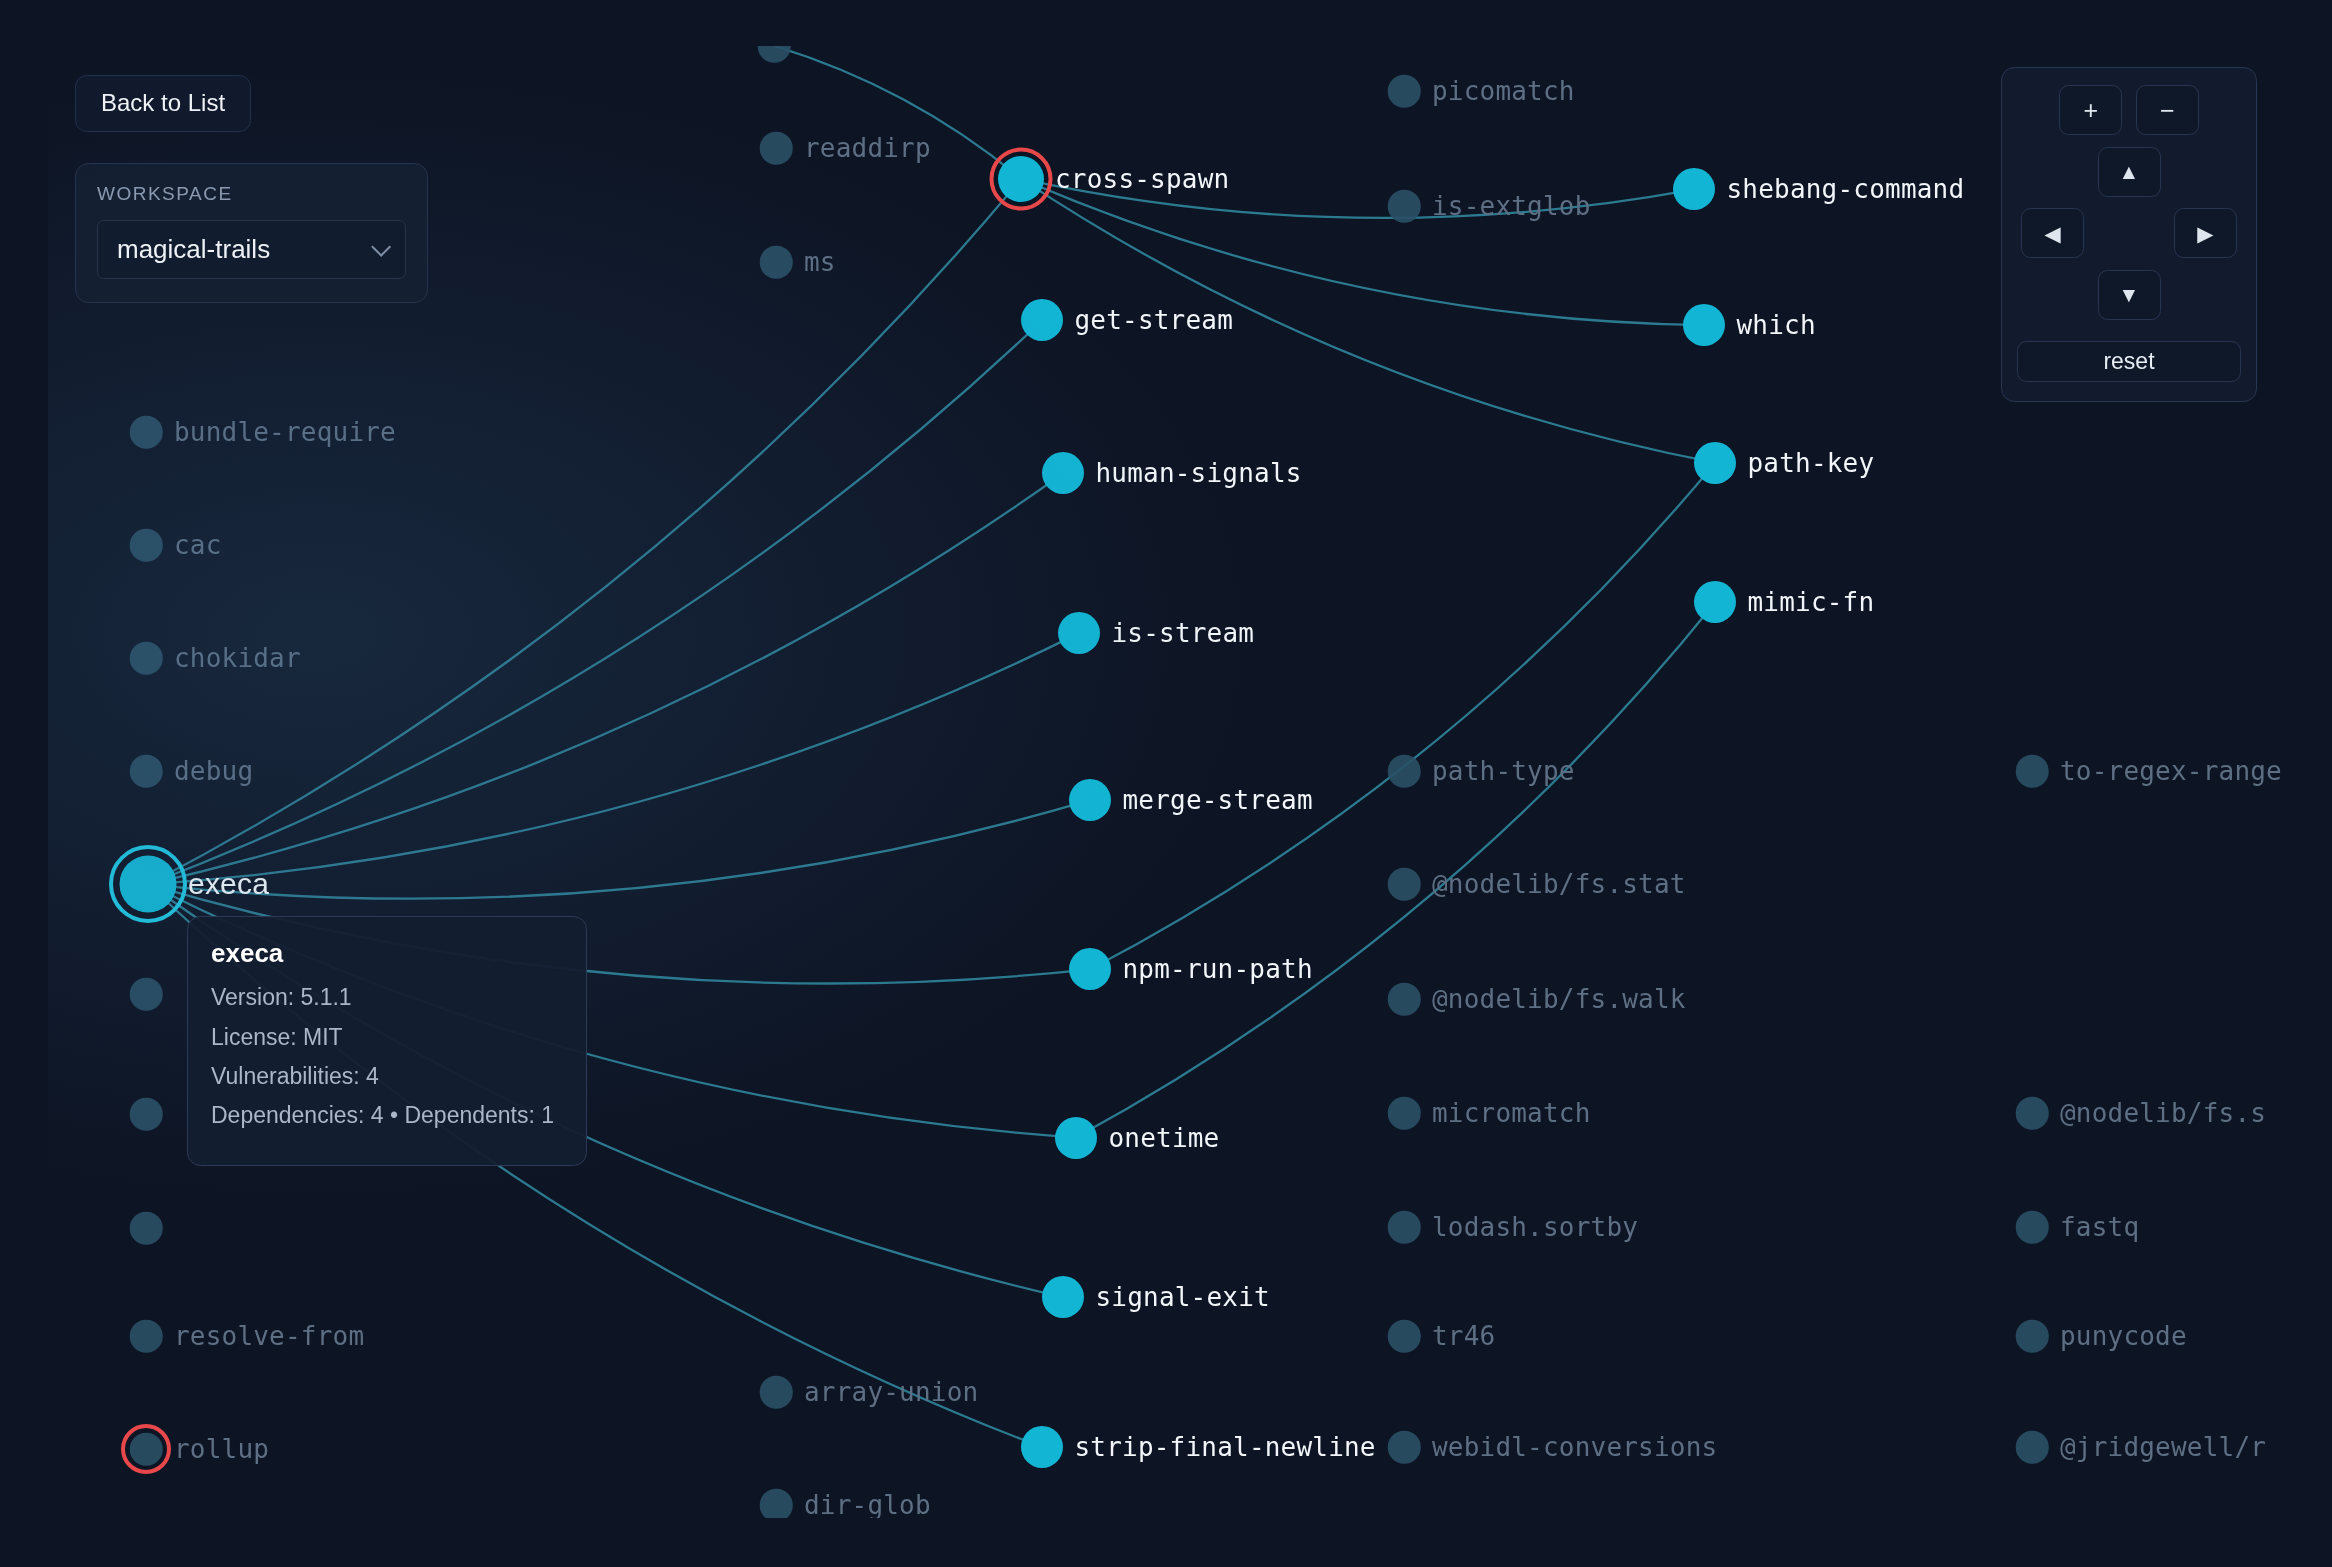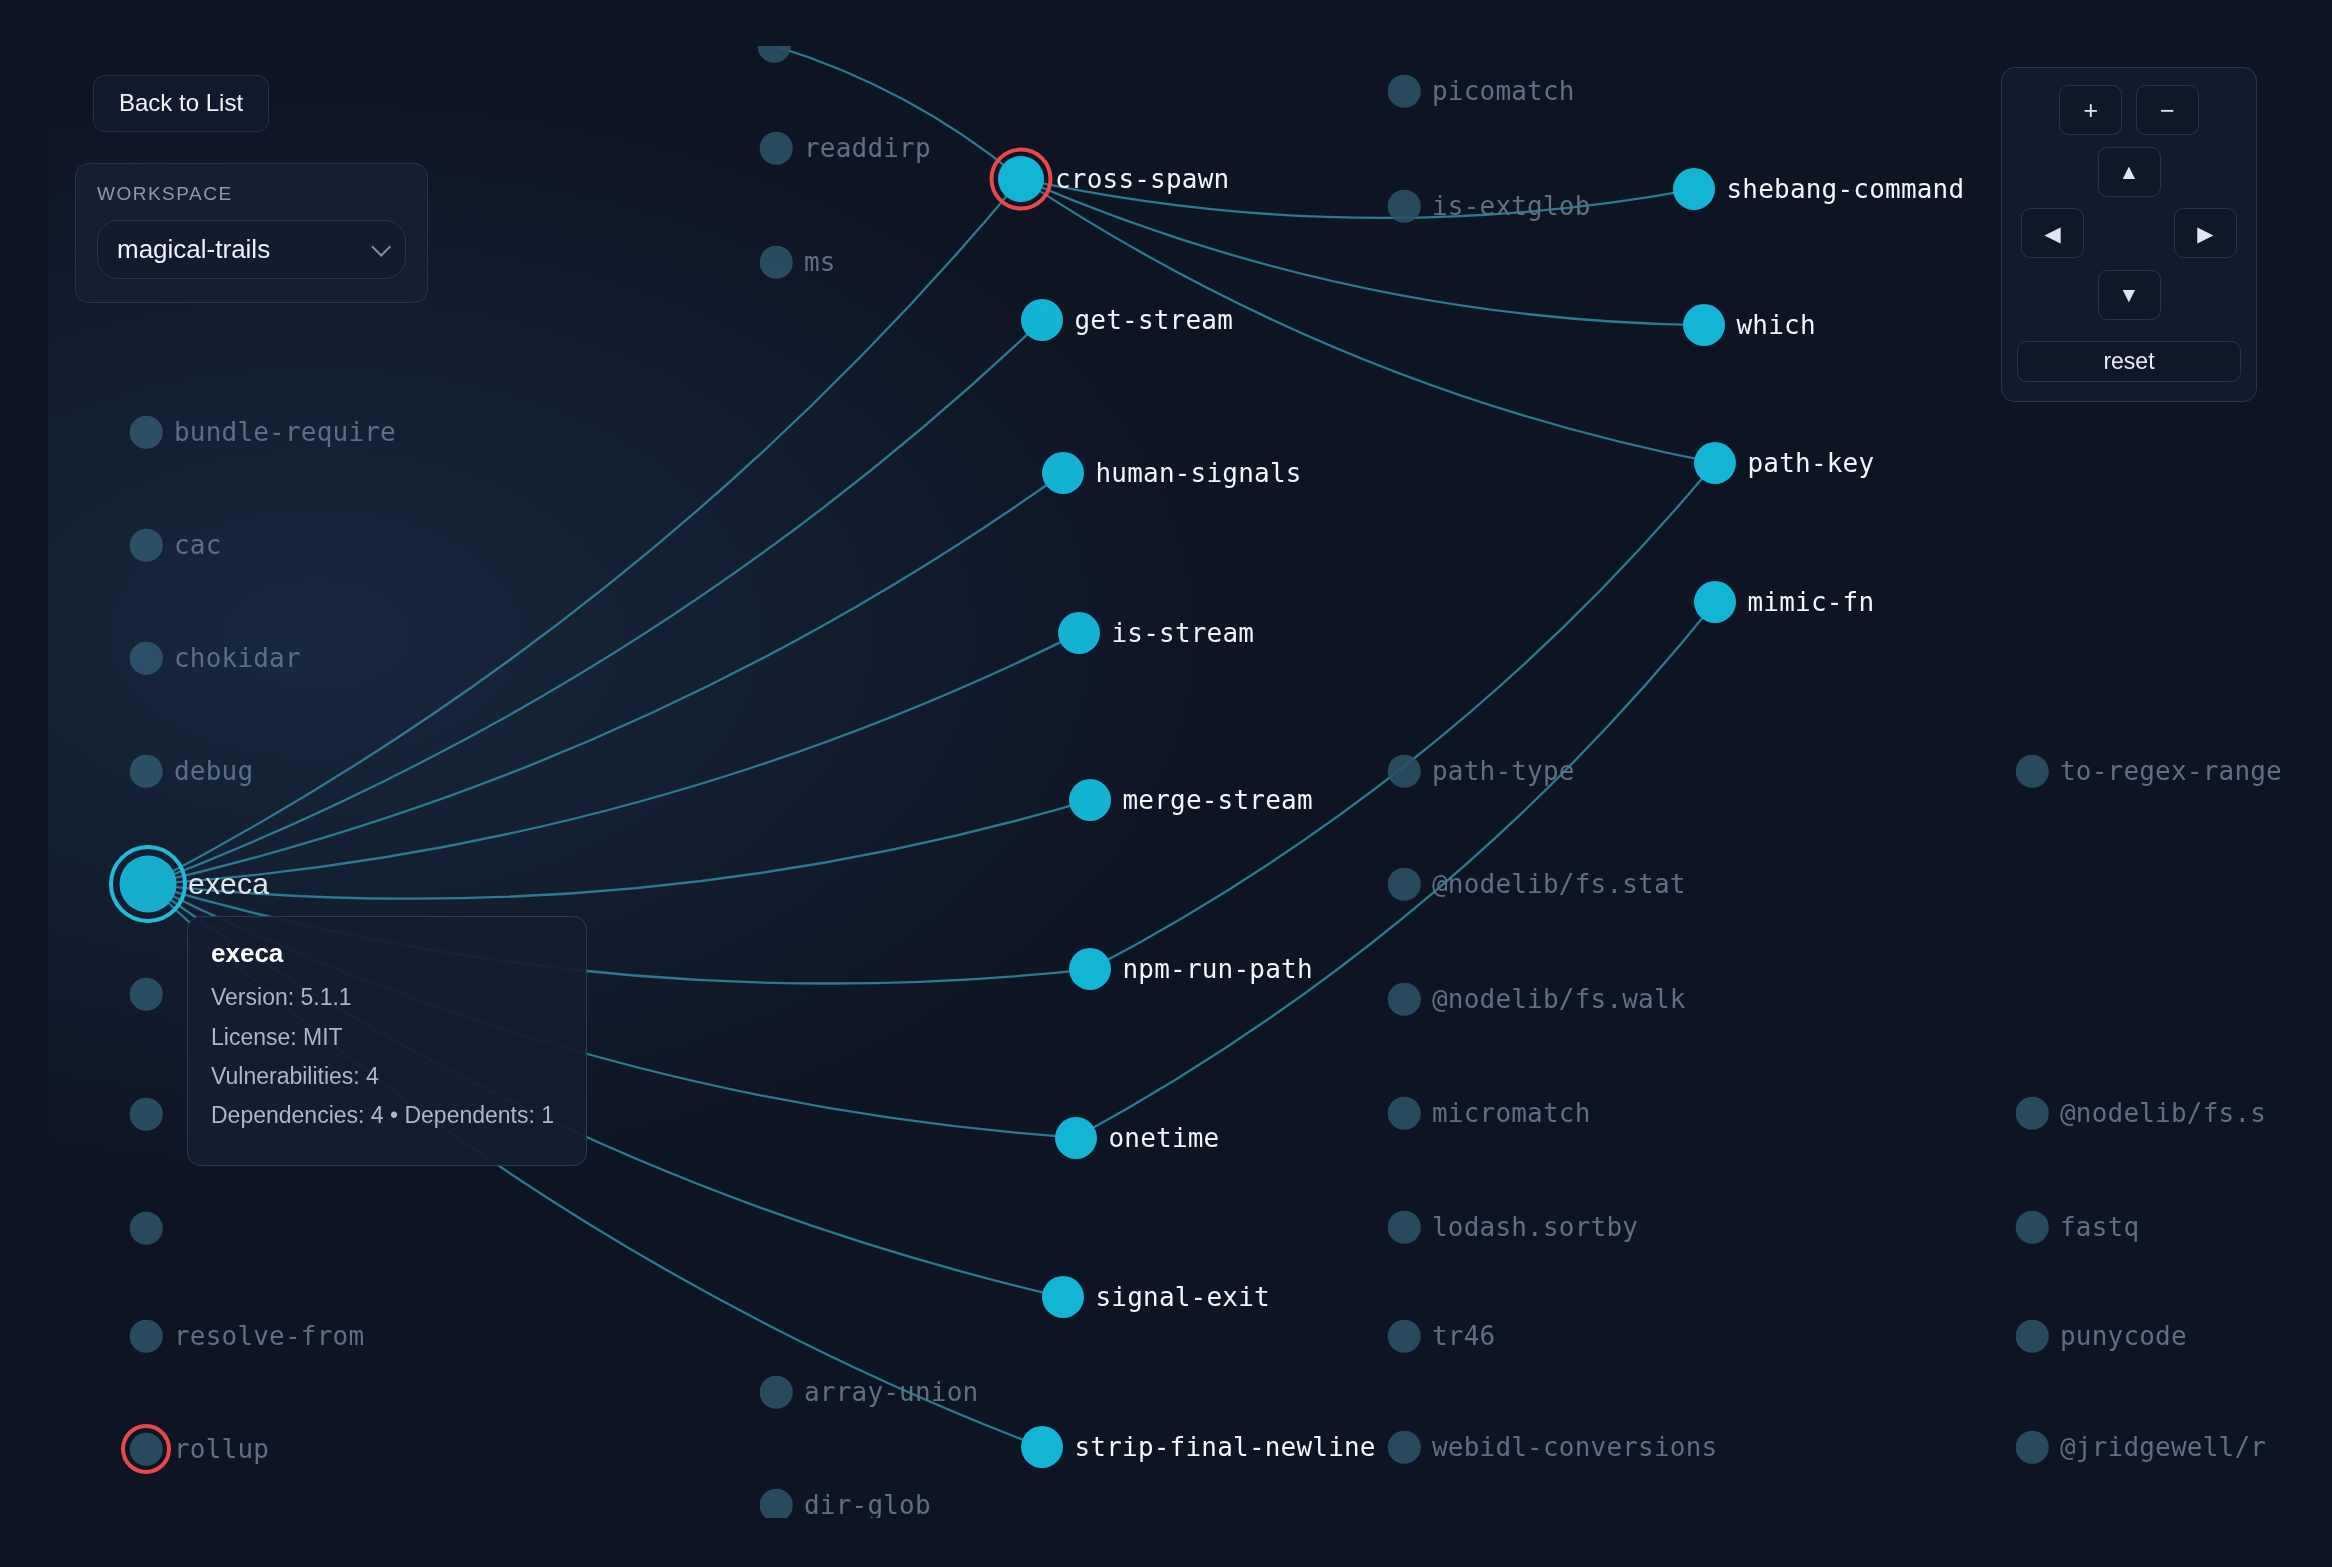--- a/index.html
+++ b/index.html
@@ -53,21 +53,21 @@
     letter-spacing: 0.2px;
   }
   .node.bright .dot { background: #12b5d4; }
   .node.bright .label { color: #f2f6fa; }
   .node.dim   .dot { background: #2a5066; opacity: .9; }
   .node.dim   .label { color: #5e6f83; }
   .node.root .label { font-family: "Liberation Sans", sans-serif; font-size: 30px; }
 
   
   #back-to-list {
-    position: absolute; left: 93px; top: 75px;
+    position: absolute; left: 75px; top: 75px;
     padding: 13.4px 25px;
     background: #111a2c;
     color: #eef2f7;
     border: 1px solid #22304a;
     border-radius: 11.5px;
     font-size: 24px;
     cursor: pointer;
   }
 
   
@@ -82,21 +82,21 @@
   #workspace-label {
     color: #8b9ab0;
     font-size: 19px;
     letter-spacing: 1.5px;
     margin-bottom: 15.3px;
   }
   #workspace-select {
     position: relative;
     background: #121c2f;
     border: 1px solid #26344c;
-    border-radius: 21px;
+    border-radius: 7px;
     height: 59px;
     display: flex; align-items: center;
     padding: 0 19px;
     cursor: pointer;
   }
   #workspace-value { color: #eef2f7; font-size: 26px; }
   #workspace-chevron {
     position: absolute; right: 17px; top: 50%;
     width: 14.3px; height: 14.3px;
     border-right: 2.4px solid #7f8fa5;

